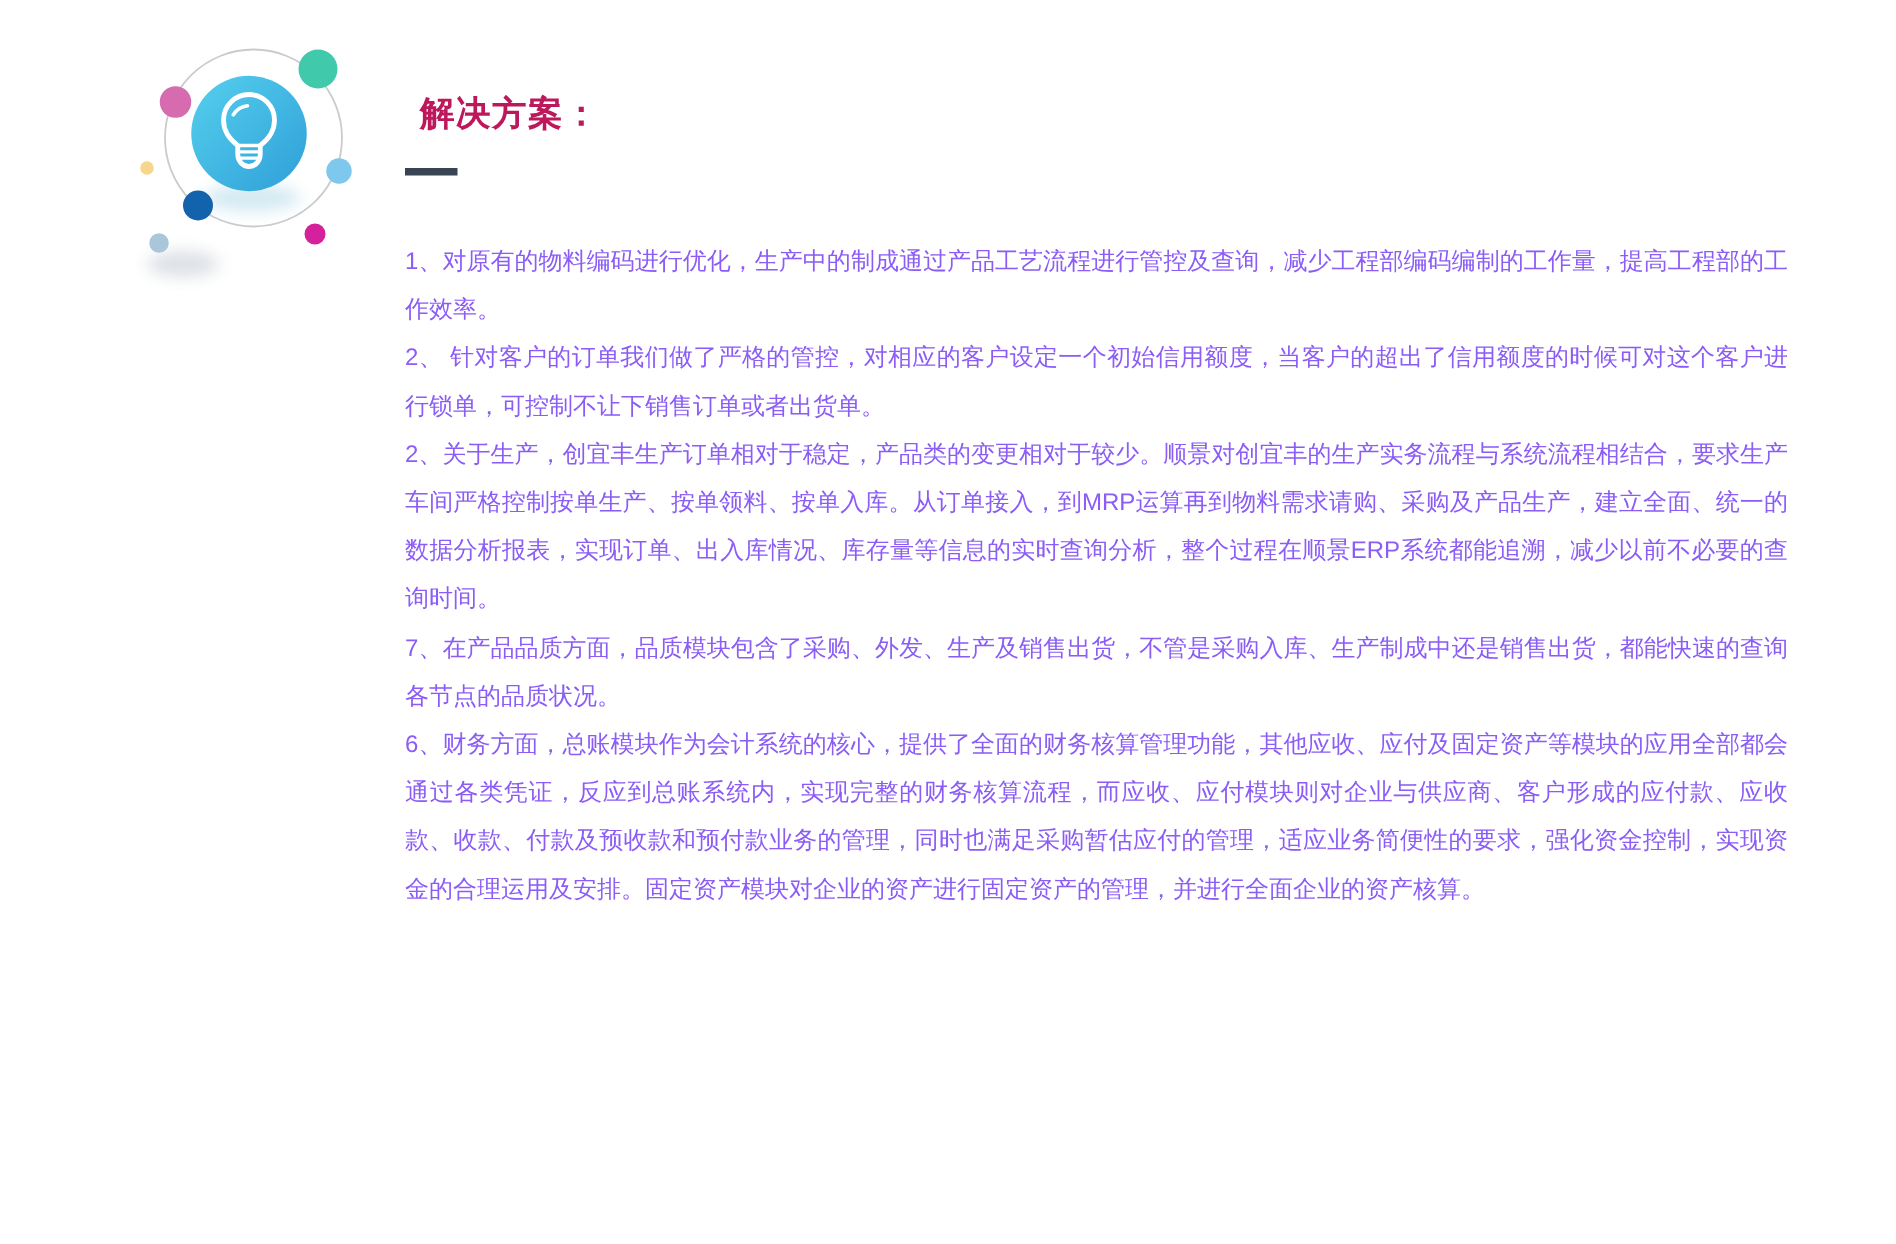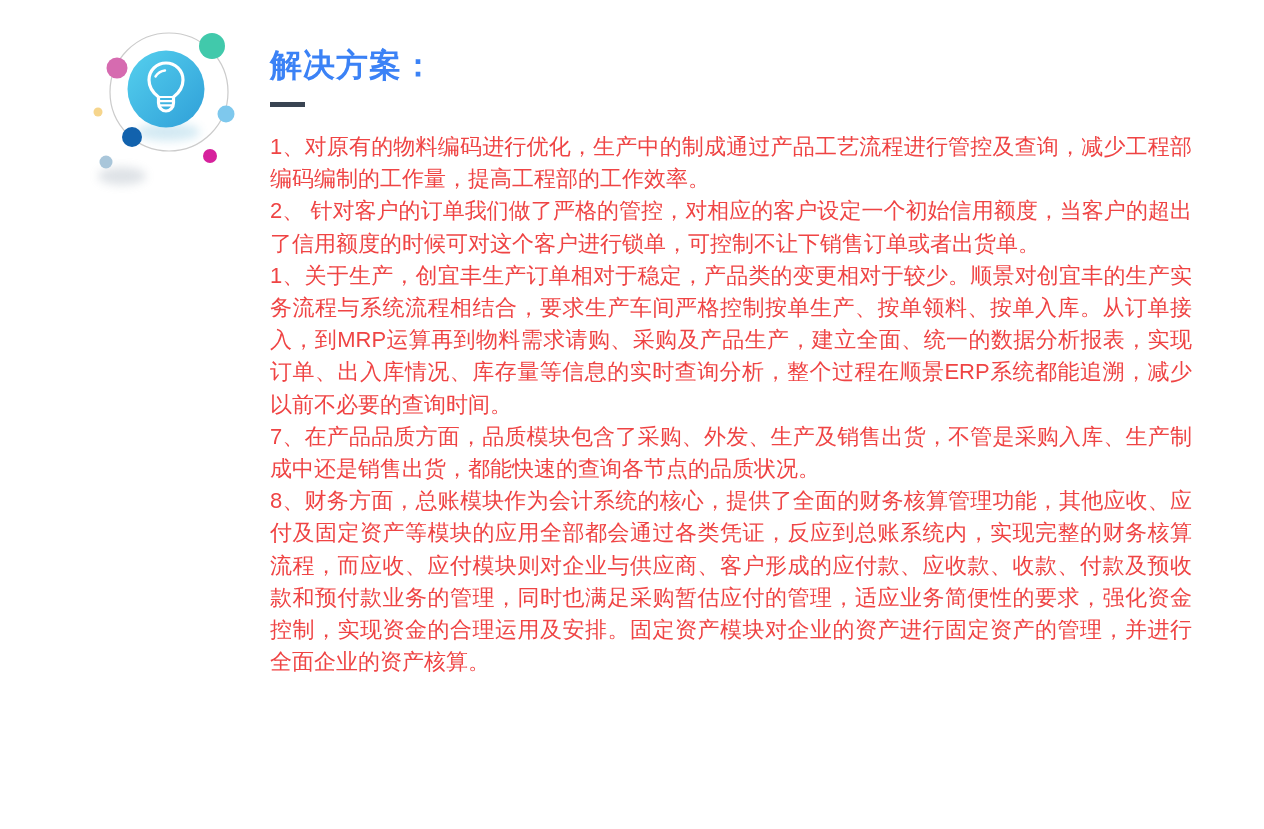--- a/index.html
+++ b/index.html
@@ -26,38 +26,38 @@
   .icon-group svg { display: block; width: 100%; height: 100%; }
 
   
   .content {
     position: absolute;
     left: 270px;
     top: 46px;
     width: 922px;
   }
   .page-title {
-    margin: 0;
-    font-size: 32px;
+    margin: 10px;
+    font-size: 23px;
     line-height: 38px;
     font-weight: 700;
-    color: #3b82f6;
+    color: #be185d;
     letter-spacing: 1px;
   }
   .accent-bar {
     width: 35px;
     height: 5px;
     background: #394452;
     margin-top: 18px;
   }
   .body-text {
-    margin-top: 24px;
-    font-size: 22px;
+    margin-top: 42px;
+    font-size: 16px;
     line-height: 32.2px;
-    color: #ef4444;
+    color: #8b5cf6;
     text-align: justify;
     text-justify: inter-ideograph;
   }
   .body-text p { margin: 0; }
 </style>
 </head>
 <body>
 
 <div class="icon-group">
   <svg viewBox="0 0 152 168" xmlns="http://www.w3.org/2000/svg">
@@ -95,17 +95,17 @@
     <circle cx="18" cy="136" r="6.5" fill="#a9c6da"></circle>
   </svg>
 </div>
 
 <div class="content">
   <h1 class="page-title">解决方案：</h1>
   <div class="accent-bar"></div>
   <div class="body-text">
     <p>1、对原有的物料编码进行优化，生产中的制成通过产品工艺流程进行管控及查询，减少工程部编码编制的工作量，提高工程部的工作效率。</p>
     <p>2、 针对客户的订单我们做了严格的管控，对相应的客户设定一个初始信用额度，当客户的超出了信用额度的时候可对这个客户进行锁单，可控制不让下销售订单或者出货单。</p>
-    <p>1、关于生产，创宜丰生产订单相对于稳定，产品类的变更相对于较少。顺景对创宜丰的生产实务流程与系统流程相结合，要求生产车间严格控制按单生产、按单领料、按单入库。从订单接入，到MRP运算再到物料需求请购、采购及产品生产，建立全面、统一的数据分析报表，实现订单、出入库情况、库存量等信息的实时查询分析，整个过程在顺景ERP系统都能追溯，减少以前不必要的查询时间。</p>
+    <p>2、关于生产，创宜丰生产订单相对于稳定，产品类的变更相对于较少。顺景对创宜丰的生产实务流程与系统流程相结合，要求生产车间严格控制按单生产、按单领料、按单入库。从订单接入，到MRP运算再到物料需求请购、采购及产品生产，建立全面、统一的数据分析报表，实现订单、出入库情况、库存量等信息的实时查询分析，整个过程在顺景ERP系统都能追溯，减少以前不必要的查询时间。</p>
     <p>7、在产品品质方面，品质模块包含了采购、外发、生产及销售出货，不管是采购入库、生产制成中还是销售出货，都能快速的查询各节点的品质状况。</p>
-    <p>8、财务方面，总账模块作为会计系统的核心，提供了全面的财务核算管理功能，其他应收、应付及固定资产等模块的应用全部都会通过各类凭证，反应到总账系统内，实现完整的财务核算流程，而应收、应付模块则对企业与供应商、客户形成的应付款、应收款、收款、付款及预收款和预付款业务的管理，同时也满足采购暂估应付的管理，适应业务简便性的要求，强化资金控制，实现资金的合理运用及安排。固定资产模块对企业的资产进行固定资产的管理，并进行全面企业的资产核算。</p>
+    <p>6、财务方面，总账模块作为会计系统的核心，提供了全面的财务核算管理功能，其他应收、应付及固定资产等模块的应用全部都会通过各类凭证，反应到总账系统内，实现完整的财务核算流程，而应收、应付模块则对企业与供应商、客户形成的应付款、应收款、收款、付款及预收款和预付款业务的管理，同时也满足采购暂估应付的管理，适应业务简便性的要求，强化资金控制，实现资金的合理运用及安排。固定资产模块对企业的资产进行固定资产的管理，并进行全面企业的资产核算。</p>
   </div>
 </div>
 
 </body></html>

